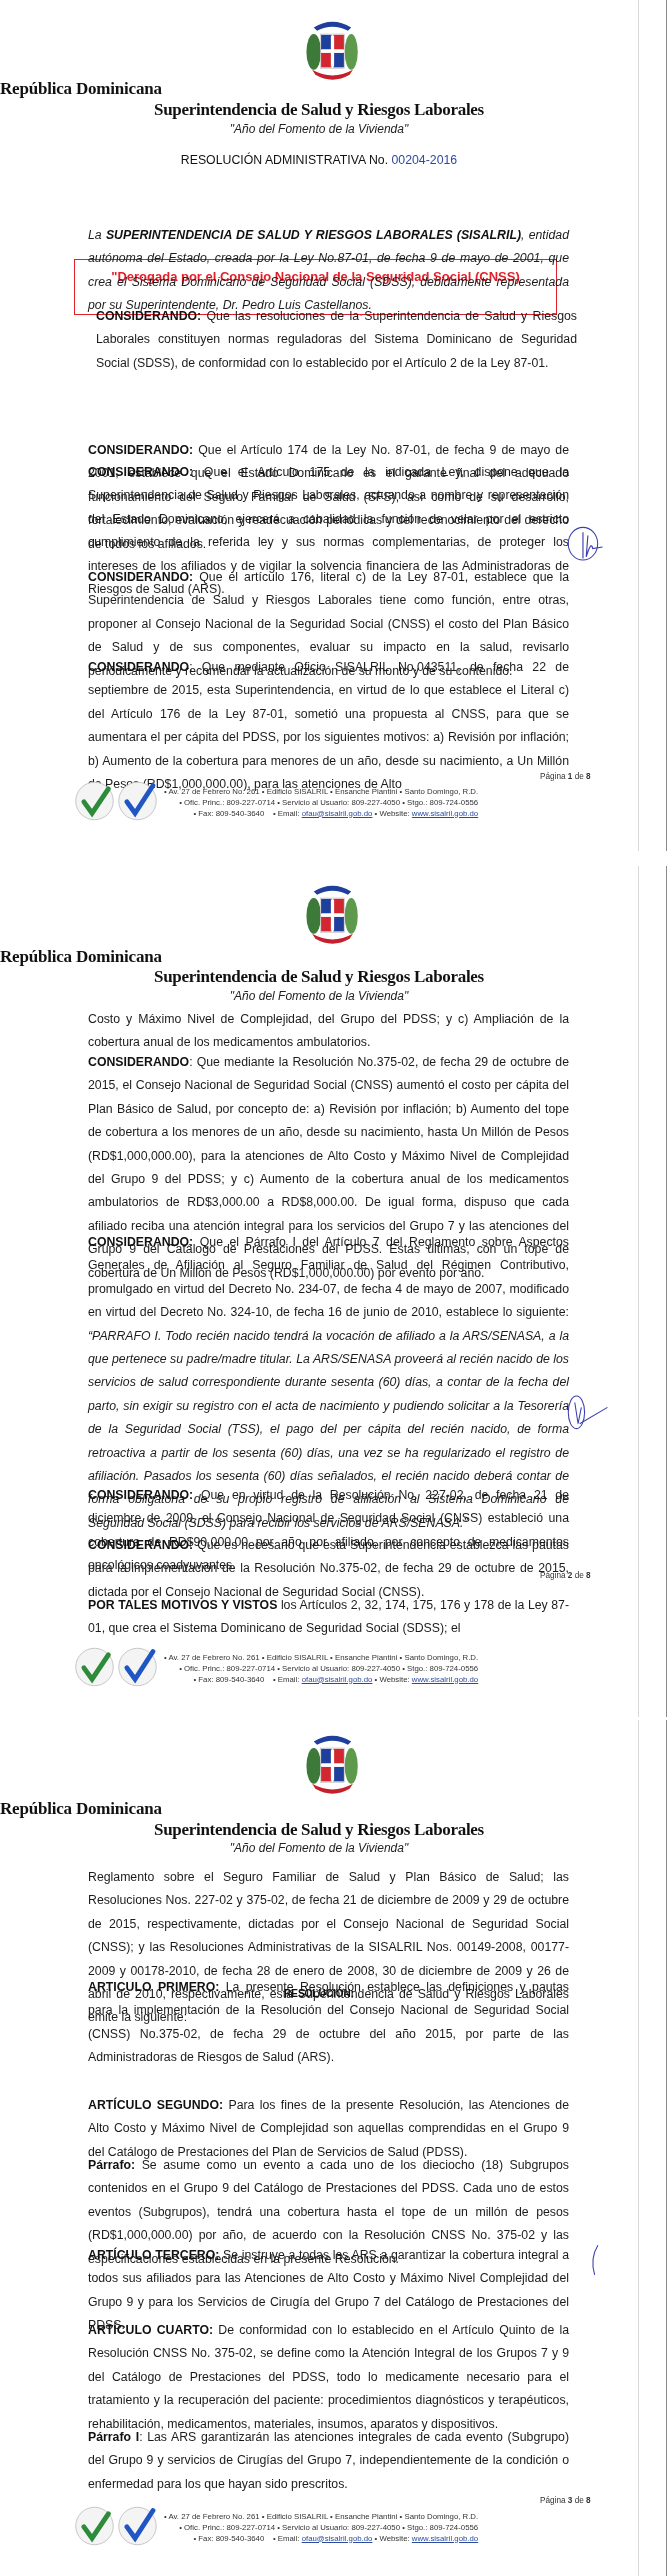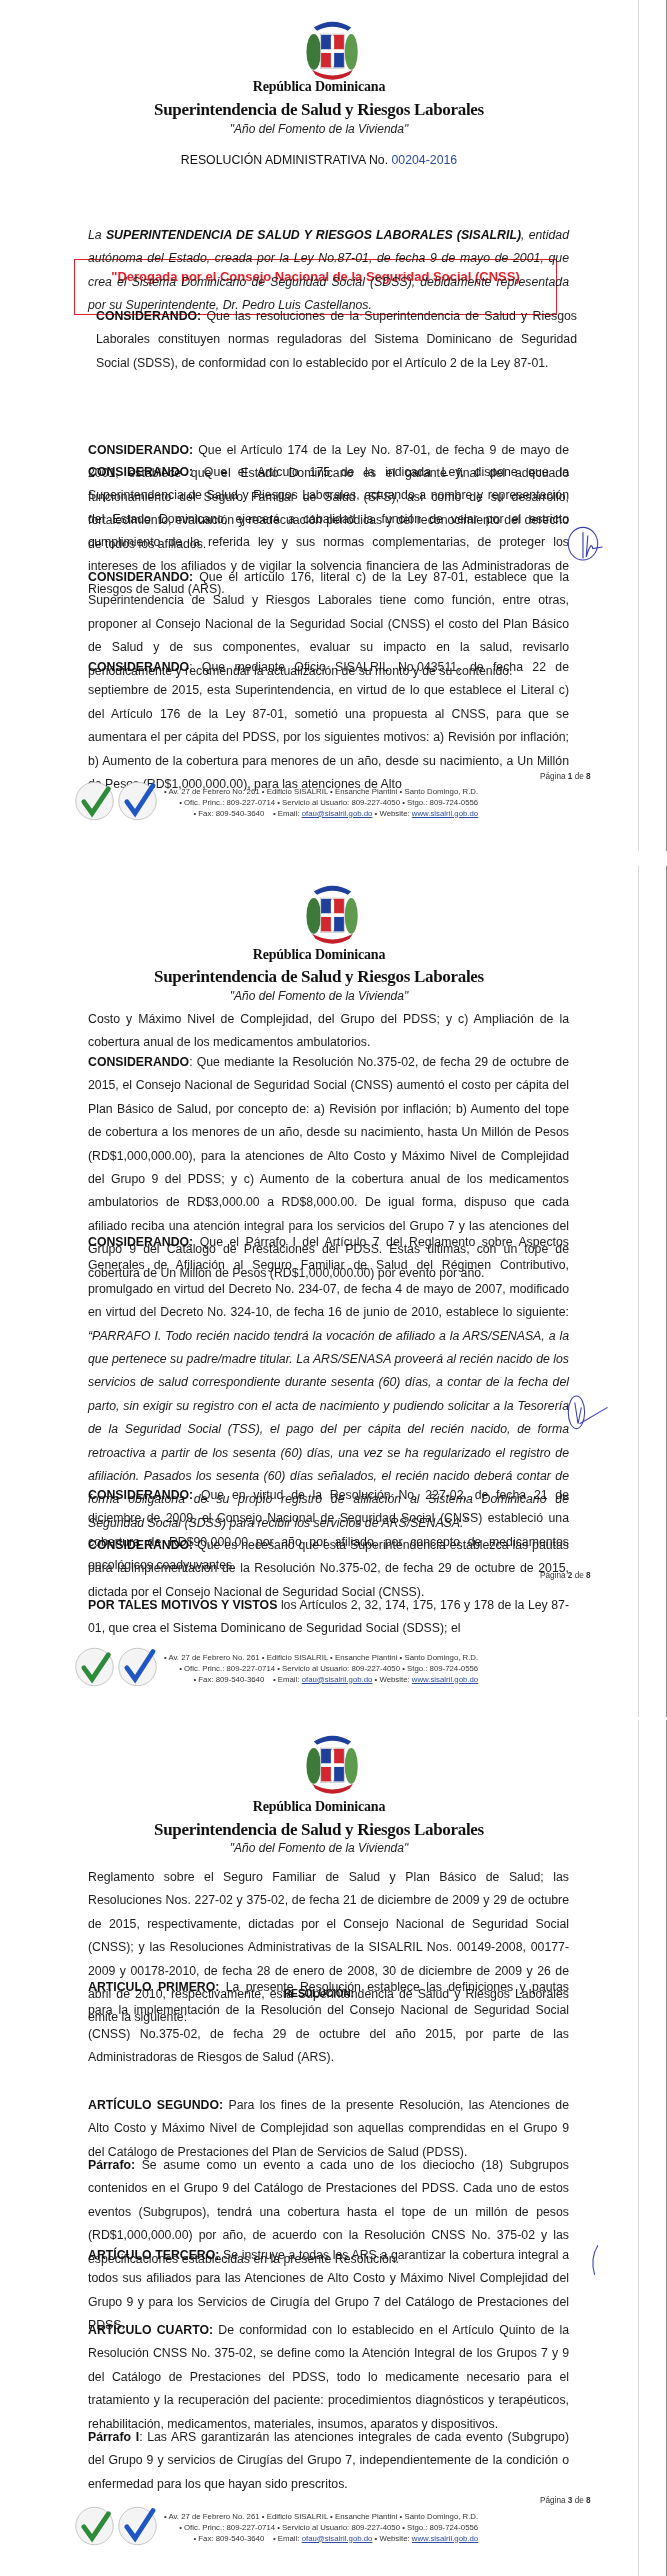--- a/index.html
+++ b/index.html
@@ -1,20 +1,20 @@
 <!DOCTYPE html>
 <html style="font-size:13px"><head>
 <meta charset="utf-8">
 <style>
   html, body { margin:0; padding:0; background:#ffffff; }
   body { width:668px; height:2576px; position:relative; overflow:hidden; font-family:"Liberation Sans", sans-serif; color:#1a1a1a; }
   .page { position:absolute; left:0; width:638px; background:#fff; border-right:0.8px solid #d9d9d9; }
   .page-edge { position:absolute; right:0; width:1.6px; background:#8a8a8a; }
   .coat { position:absolute; left:304px; width:57px; height:67px; }
-  .rep { position:absolute; left:0; width:638px; text-align:center; font-family:"Liberation Serif", serif; font-weight:bold; font-size:14px; color:#111; letter-spacing:-0.2px; }
+  .rep { position:absolute; left:0; width:638px; text-align:left; font-family:"Liberation Serif", serif; font-weight:bold; font-size:17px; color:#111; letter-spacing:-0.2px; }
   .sup { position:absolute; left:0; width:638px; text-align:center; font-family:"Liberation Serif", serif; font-weight:bold; font-size:17px; color:#111; letter-spacing:-0.3px; }
   .motto { position:absolute; left:0; width:638px; text-align:center; font-style:italic; font-size:12px; color:#222; }
   .res-title { position:absolute; left:0; width:638px; text-align:center; font-weight:normal; font-size:12.3px; color:#111; }
   .res-title .num { color:#2c4aa0; }
   .derog { position:absolute; left:74px; top:259px; width:483px; height:56px; border:1.2px solid #e0202a; background:#fff; color:#e0202a; font-weight:bold; font-size:13px; line-height:23px; padding-top:4.9px; box-sizing:border-box; }
   .derog div { text-align:center; }
   .ghost { position:absolute; left:0; width:638px; text-align:center; font-weight:bold; font-size:11.5px; color:#2c4aa0; }
   .para { position:absolute; left:88px; width:481px; font-size:12.3px; line-height:23.4px; text-align:justify; color:#1c1c1c; }
   .para b { color:#111; }
   .para i { font-style:italic; }

